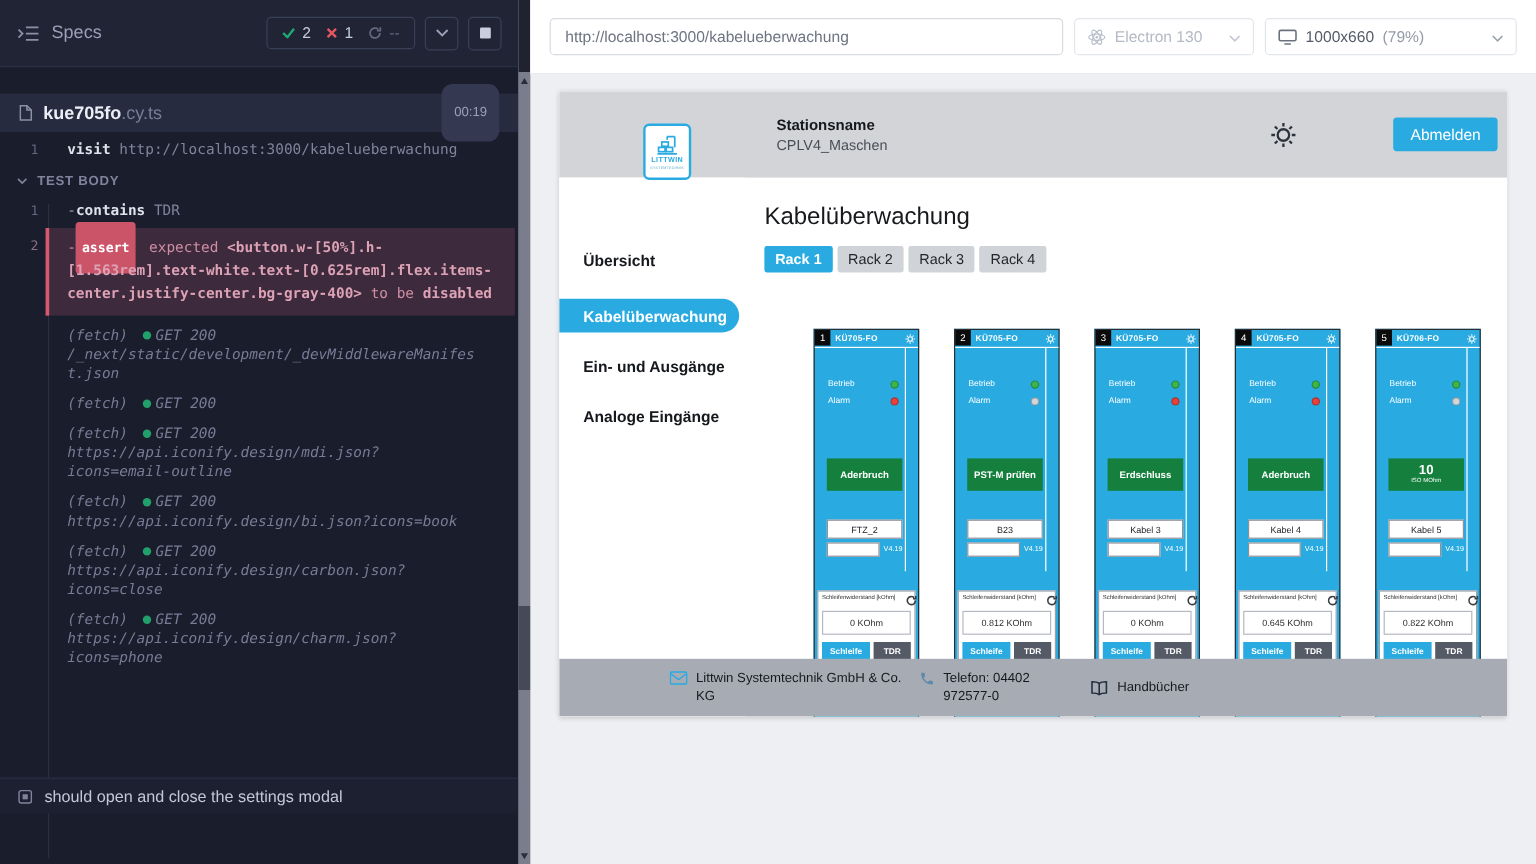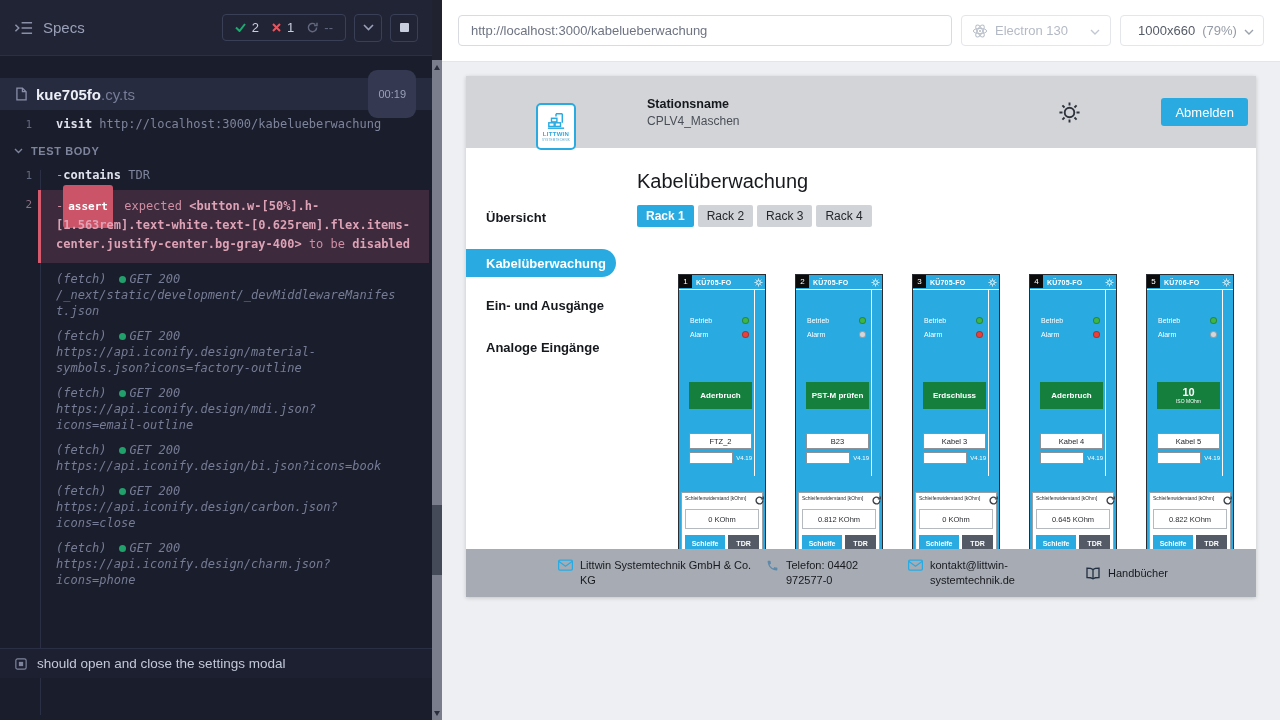--- a/index.html
+++ b/index.html
@@ -50,21 +50,21 @@
   .tri-up{width:0;height:0;border-left:3.5px solid transparent;border-right:3.5px solid transparent;border-bottom:5px solid #2b2e3a}
   .tri-down{width:0;height:0;border-left:3.5px solid transparent;border-right:3.5px solid transparent;border-top:5px solid #2b2e3a}
   .sb-thumb{position:absolute;left:0;top:505px;width:10px;height:70px;background:#454a59;cursor:grab}
 
   
   .browser{position:absolute;left:442px;top:0;width:838px;height:720px;background:#edeff2}
   .topbar{height:62px;background:#fff;border-bottom:1px solid #e3e5ea;display:flex;align-items:center;padding:0 16px;gap:9px}
   .url-box{flex:1;height:31px;border:1px solid #d8dbe1;border-radius:4px;display:flex;align-items:center;padding:0 12px;color:#6e7482;font-size:13px;background:#fff}
   .select{height:31px;border:1px solid #e3e6ea;border-radius:4px;display:flex;align-items:center;padding:0 10px;gap:7px;font-size:13px;background:#fff;cursor:pointer}
   .sel-browser{width:150px;color:#b4bac5}
-  .sel-viewport{width:144px;color:#555b67}
+  .sel-viewport{width:210px;color:#555b67}
   .dim{color:#959ba6}
   .chev{margin-left:auto}
 
   
   .aut{position:absolute;left:24px;top:76px;width:790px;height:521px;background:#fff;box-shadow:0 1px 4px rgba(0,0,0,.18);overflow:hidden}
   .app-header{position:relative;height:72px;background:#d2d4d8;display:flex;align-items:center}
   .logo{position:absolute;left:70px;top:27px;width:40px;height:47px;background:#fff;border:2px solid #29abe2;border-radius:5px;z-index:6;display:flex;flex-direction:column;align-items:center;justify-content:center;gap:1px}
   .logo-text{font-size:6px;font-weight:700;color:#29abe2;letter-spacing:.3px}
   .logo-sub{font-size:3px;color:#5aa8cc;letter-spacing:.2px}
   .station{margin-left:181px}
@@ -213,21 +213,20 @@
           <span>GET 200</span>
         </div>
       <div class="fetch-url">/_next/static/development/_devMiddlewareManifest.json</div>
     </div>
     <div class="fetch">
       <div class="fetch-head">
           <span>(fetch)</span>
           <span class="gdot"></span>
           <span>GET 200</span>
         </div>
-      <div class="fetch-url">https://api.iconify.design/material-symbols.json?icons=factory-outline</div>
     </div>
     <div class="fetch">
       <div class="fetch-head">
           <span>(fetch)</span>
           <span class="gdot"></span>
           <span>GET 200</span>
         </div>
       <div class="fetch-url">https://api.iconify.design/mdi.json?icons=email-outline</div>
     </div>
     <div class="fetch">
@@ -621,29 +620,20 @@
         <span class="f-text">Littwin Systemtechnik GmbH &amp; Co. KG</span>
       </div>
       <div class="f-item f-i2">
         <span class="f-ico">
             <svg width="13" height="13" viewBox="0 0 24 24">
               <path d="M6.6 10.8c1.5 3 3.6 5.1 6.6 6.6l2.2-2.2c.3-.3.7-.4 1-.2 1.1.4 2.3.6 3.6.6.6 0 1 .4 1 1V20c0 .6-.4 1-1 1C10.6 21 3 13.4 3 4c0-.6.4-1 1-1h3.5c.6 0 1 .4 1 1 0 1.2.2 2.4.6 3.6.1.3 0 .7-.2 1l-2.3 2.2z" fill="#5d89ab"></path>
             </svg>
           </span>
         <span class="f-text">Telefon: 04402 972577-0</span>
       </div>
-      <div class="f-item f-i3">
-        <span class="f-ico">
-            <svg width="15" height="12" viewBox="0 0 24 18" fill="none" stroke="#29abe2" stroke-width="2">
-              <rect x="1" y="1" width="22" height="16" rx="2"></rect>
-              <path d="M1 3l11 8L23 3"></path>
-            </svg>
-          </span>
-        <span class="f-text">kontakt@littwin-systemtechnik.de</span>
-      </div>
       <div class="f-item">
         <span class="f-ico">
             <svg width="16" height="13" viewBox="0 0 24 18" fill="none" stroke="#233043" stroke-width="2">
               <path d="M12 3c-2-1.5-5-2-9-2v14c4 0 7 .5 9 2 2-1.5 5-2 9-2V1c-4 0-7 .5-9 2z"></path>
               <path d="M12 3v14"></path>
             </svg>
           </span>
         <span class="f-text">Handbücher</span>
       </div>
     </div>

